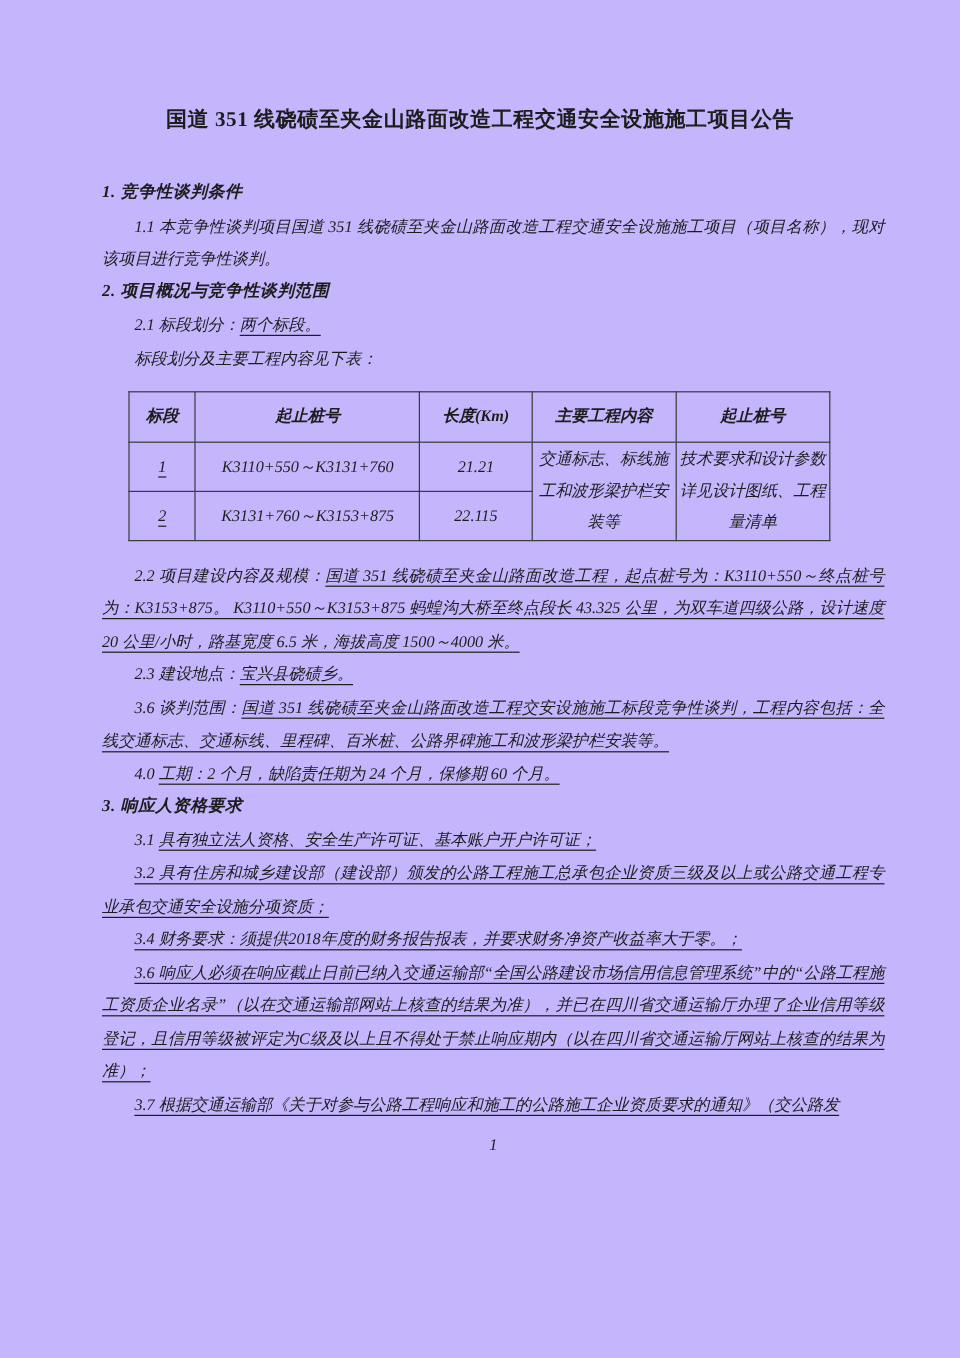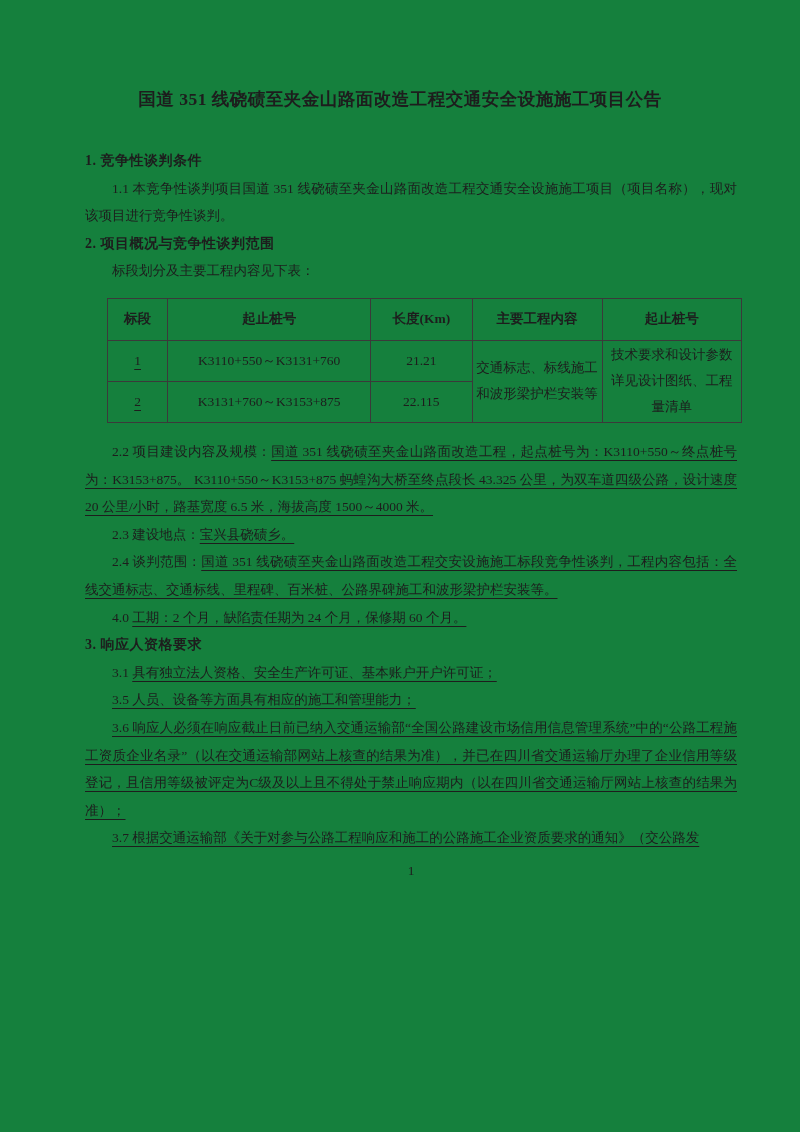--- a/index.html
+++ b/index.html
@@ -1,52 +1,53 @@
 <!DOCTYPE html>
 <html lang="zh"><head>
 <meta charset="utf-8">
 <style>
   html,body{margin:0;padding:0;background:#ffffff;}
   .page{
     position:relative;
     width:800px;height:1132px;
-    background:#15803d;
+    background:#c4b5fd;
     color:#1d1d1d;
     font-family:"Liberation Serif","DejaVu Serif",serif;
     box-sizing:border-box;
     overflow:hidden;
   }
   .title{
     margin:0;
     padding:86px 55px 0 55px;
     font-size:17.5px;
     font-weight:700;
     text-align:center;
     letter-spacing:0.5px;
     line-height:26px;
   }
   .content{
     width:652px;
     margin:35px 63px 4px 85px;
     font-size:13.5px;
     line-height:27.6px;
     text-align:justify;
+    font-style:italic;
   }
   .content p{margin:0;}
   p.ind{text-indent:2em;}
   p.h{font-weight:700;font-size:14px;letter-spacing:0.5px;}
   .u{
     text-decoration:underline;
     text-underline-offset:4px;
     text-decoration-thickness:1px;
   }
   table.lots{
     border-collapse:collapse;
     table-layout:fixed;
-    width:635px;
+    width:585px;
     margin:13px 0 15px 22px;
   }
   table.lots th, table.lots td{
     border:1.6px solid #3a3a3a;
     text-align:center;
     vertical-align:middle;
     font-size:13.5px;
     padding:0 2px;
     line-height:26px;
     font-weight:400;
@@ -65,20 +66,21 @@
 <div class="page">
 
   <h1 class="title">国道 351 线硗碛至夹金山路面改造工程交通安全设施施工项目公告</h1>
 
   <div class="content">
 
     <p class="h">1. 竞争性谈判条件</p>
     <p class="ind">1.1 本竞争性谈判项目国道 351 线硗碛至夹金山路面改造工程交通安全设施施工项目（项目名称），现对该项目进行竞争性谈判。</p>
 
     <p class="h">2. 项目概况与竞争性谈判范围</p>
+    <p class="ind"><span>2.1 标段划分：</span><span class="u">两个标段。</span></p>
     <p class="ind">标段划分及主要工程内容见下表：</p>
 
     <table class="lots">
       <colgroup>
         <col style="width:9.5%">
         <col style="width:32%">
         <col style="width:16%">
         <col style="width:20.5%">
         <col style="width:22%">
       </colgroup>
@@ -102,25 +104,26 @@
         <tr>
           <td><span class="u">2</span></td>
           <td>K3131+760～K3153+875</td>
           <td>22.115</td>
         </tr>
       </tbody>
     </table>
 
     <p class="ind"><span>2.2 项目建设内容及规模：</span><span class="u">国道 351 线硗碛至夹金山路面改造工程，起点桩号为：K3110+550～终点桩号为：K3153+875。 K3110+550～K3153+875 蚂蝗沟大桥至终点段长 43.325 公里，为双车道四级公路，设计速度 20 公里/小时，路基宽度 6.5 米，海拔高度 1500～4000 米。</span></p>
     <p class="ind"><span>2.3 建设地点：</span><span class="u">宝兴县硗碛乡。</span></p>
-    <p class="ind"><span>2.4 谈判范围：</span><span class="u">国道 351 线硗碛至夹金山路面改造工程交安设施施工标段竞争性谈判，工程内容包括：全线交通标志、交通标线、里程碑、百米桩、公路界碑施工和波形梁护栏安装等。</span></p>
+    <p class="ind"><span>3.6 谈判范围：</span><span class="u">国道 351 线硗碛至夹金山路面改造工程交安设施施工标段竞争性谈判，工程内容包括：全线交通标志、交通标线、里程碑、百米桩、公路界碑施工和波形梁护栏安装等。</span></p>
     <p class="ind"><span>4.0 </span><span class="u">工期：2 个月，缺陷责任期为 24 个月，保修期 60 个月。</span></p>
 
     <p class="h">3. 响应人资格要求</p>
     <p class="ind"><span>3.1 </span><span class="u">具有独立法人资格、安全生产许可证、基本账户开户许可证；</span></p>
-    <p class="ind"><span class="u">3.5 人员、设备等方面具有相应的施工和管理能力；</span></p>
+    <p class="ind"><span class="u">3.2 具有住房和城乡建设部（建设部）颁发的公路工程施工总承包企业资质三级及以上或公路交通工程专业承包交通安全设施分项资质；</span></p>
+    <p class="ind"><span class="u">3.4 财务要求：须提供2018年度的财务报告报表，并要求财务净资产收益率大于零。；</span></p>
     <p class="ind"><span class="u">3.6 响应人必须在响应截止日前已纳入交通运输部“全国公路建设市场信用信息管理系统”中的“公路工程施工资质企业名录”（以在交通运输部网站上核查的结果为准），并已在四川省交通运输厅办理了企业信用等级登记，且信用等级被评定为C级及以上且不得处于禁止响应期内（以在四川省交通运输厅网站上核查的结果为准）；</span></p>
     <p class="ind"><span class="u">3.7 根据交通运输部《关于对参与公路工程响应和施工的公路施工企业资质要求的通知》（交公路发</span></p>
 
     <div class="pageno">1</div>
   </div>
 
 </div>
 
 </body></html>

